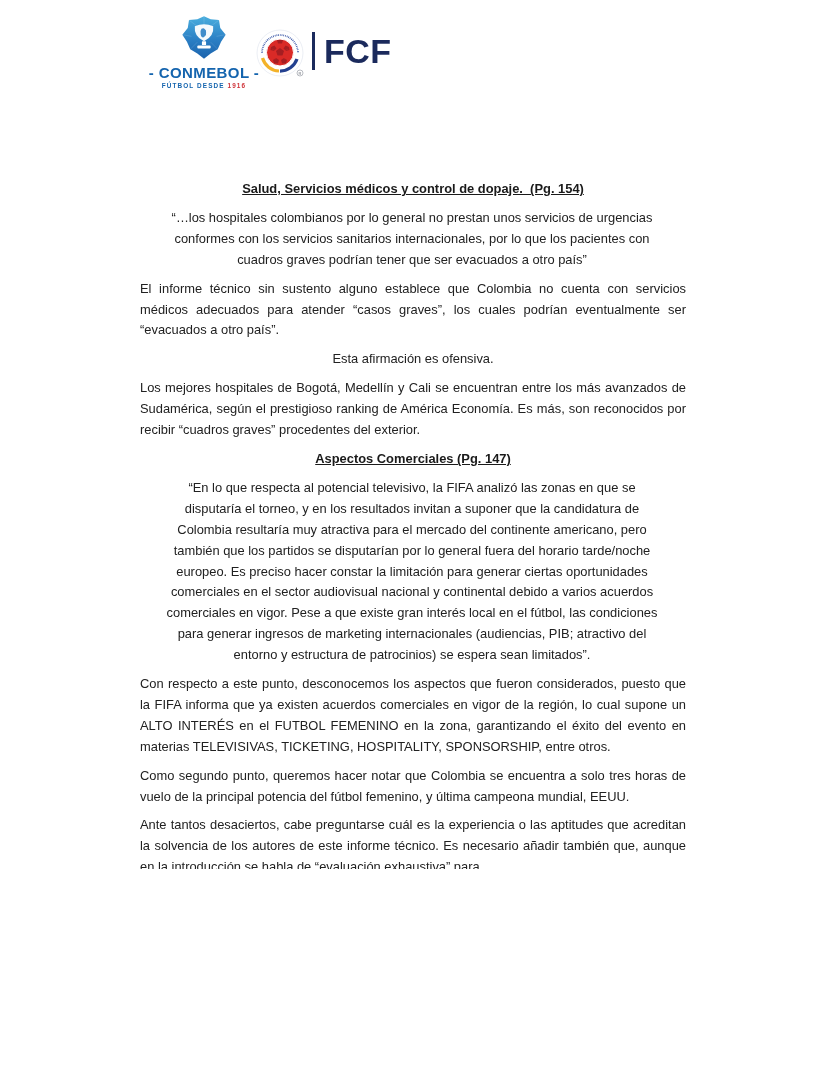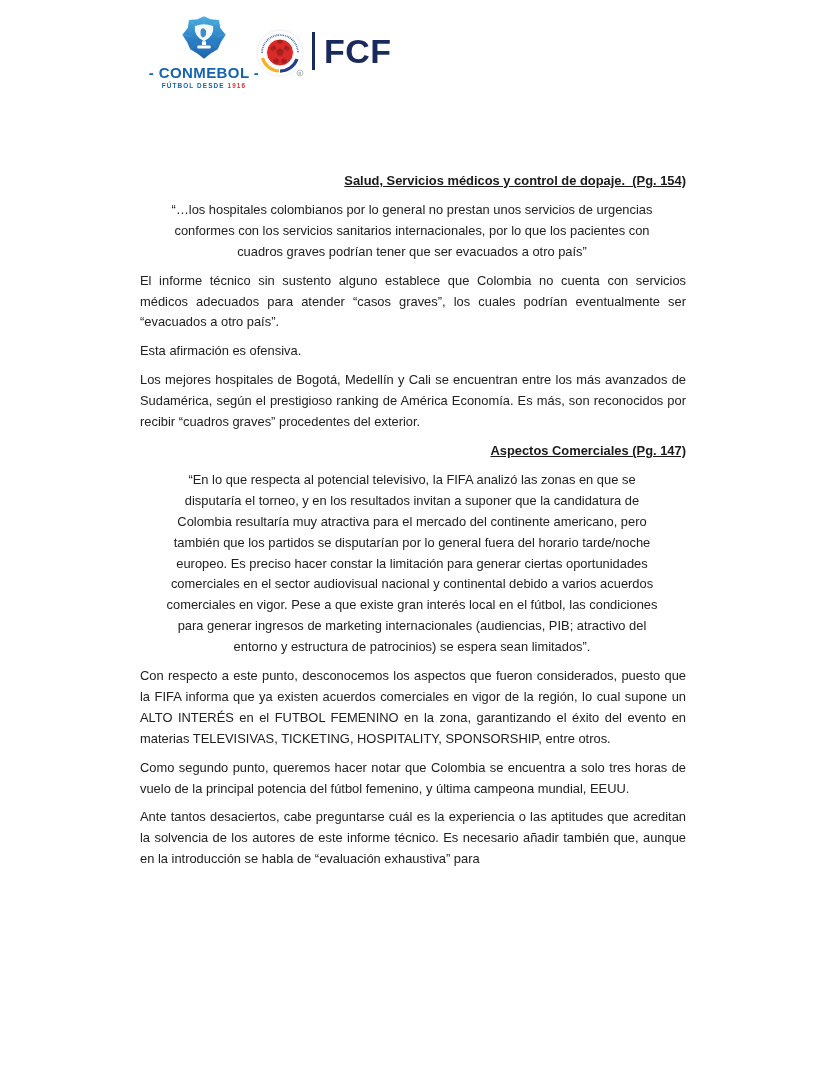--- a/index.html
+++ b/index.html
@@ -77,34 +77,34 @@
     top: 171px;
     width: 546px;
     font-size: 12.9px;
     line-height: 20.9px;
     text-align: justify;
   }
   .doc-heading {
     font-size: 12.9px;
     font-weight: 700;
     text-decoration: underline;
-    text-align: right;
-    margin: 0 0 8px 0;
+    text-align: center;
+    margin: 8px 0 8px 0;
     white-space: pre-wrap;
     color: #1a1a1a;
   }
   .doc-quote {
     text-align: center;
     margin: 0 27px 8px 25px;
   }
   .doc-para {
     margin: 4px 0 8px 0;
   }
   .doc-para.align-left {
-    text-align: left;
+    text-align: center;
   }
 </style>
 </head>
 <body>
 
 <div class="page">
 
   <div class="conmebol-logo">
     <svg class="shield" width="50" height="48" viewBox="0 0 120 108" aria-hidden="true">
       <defs>

